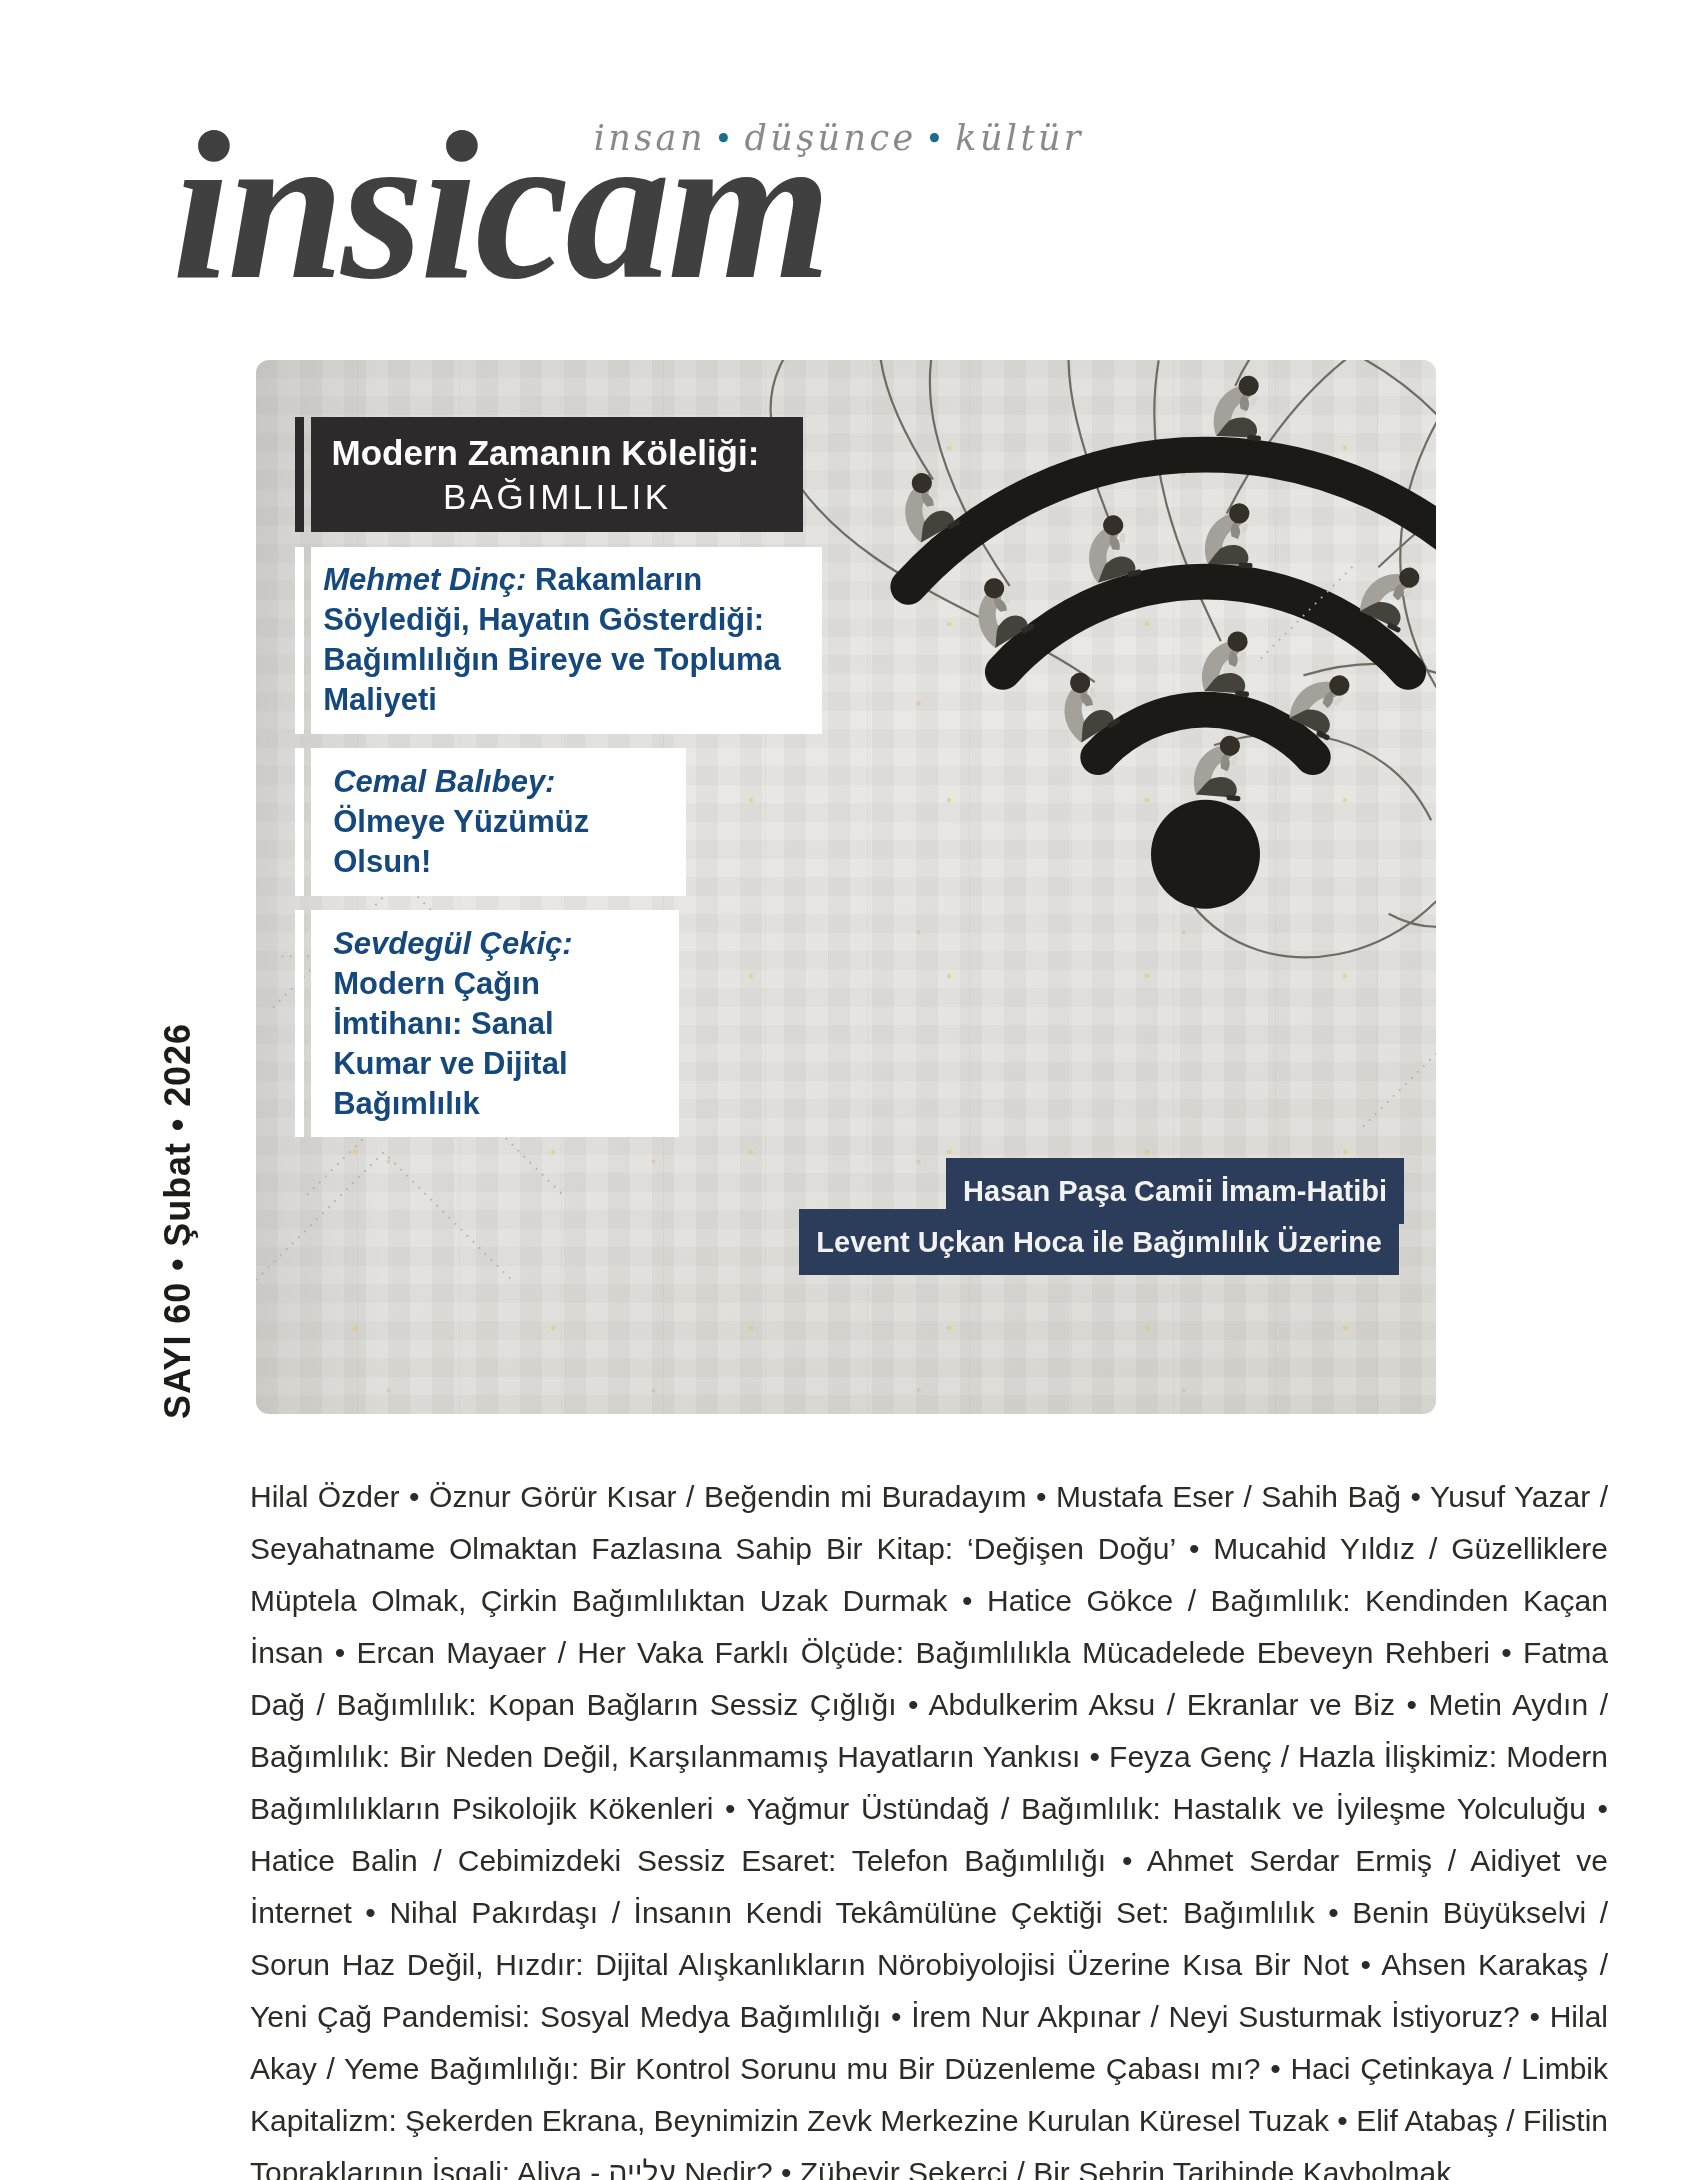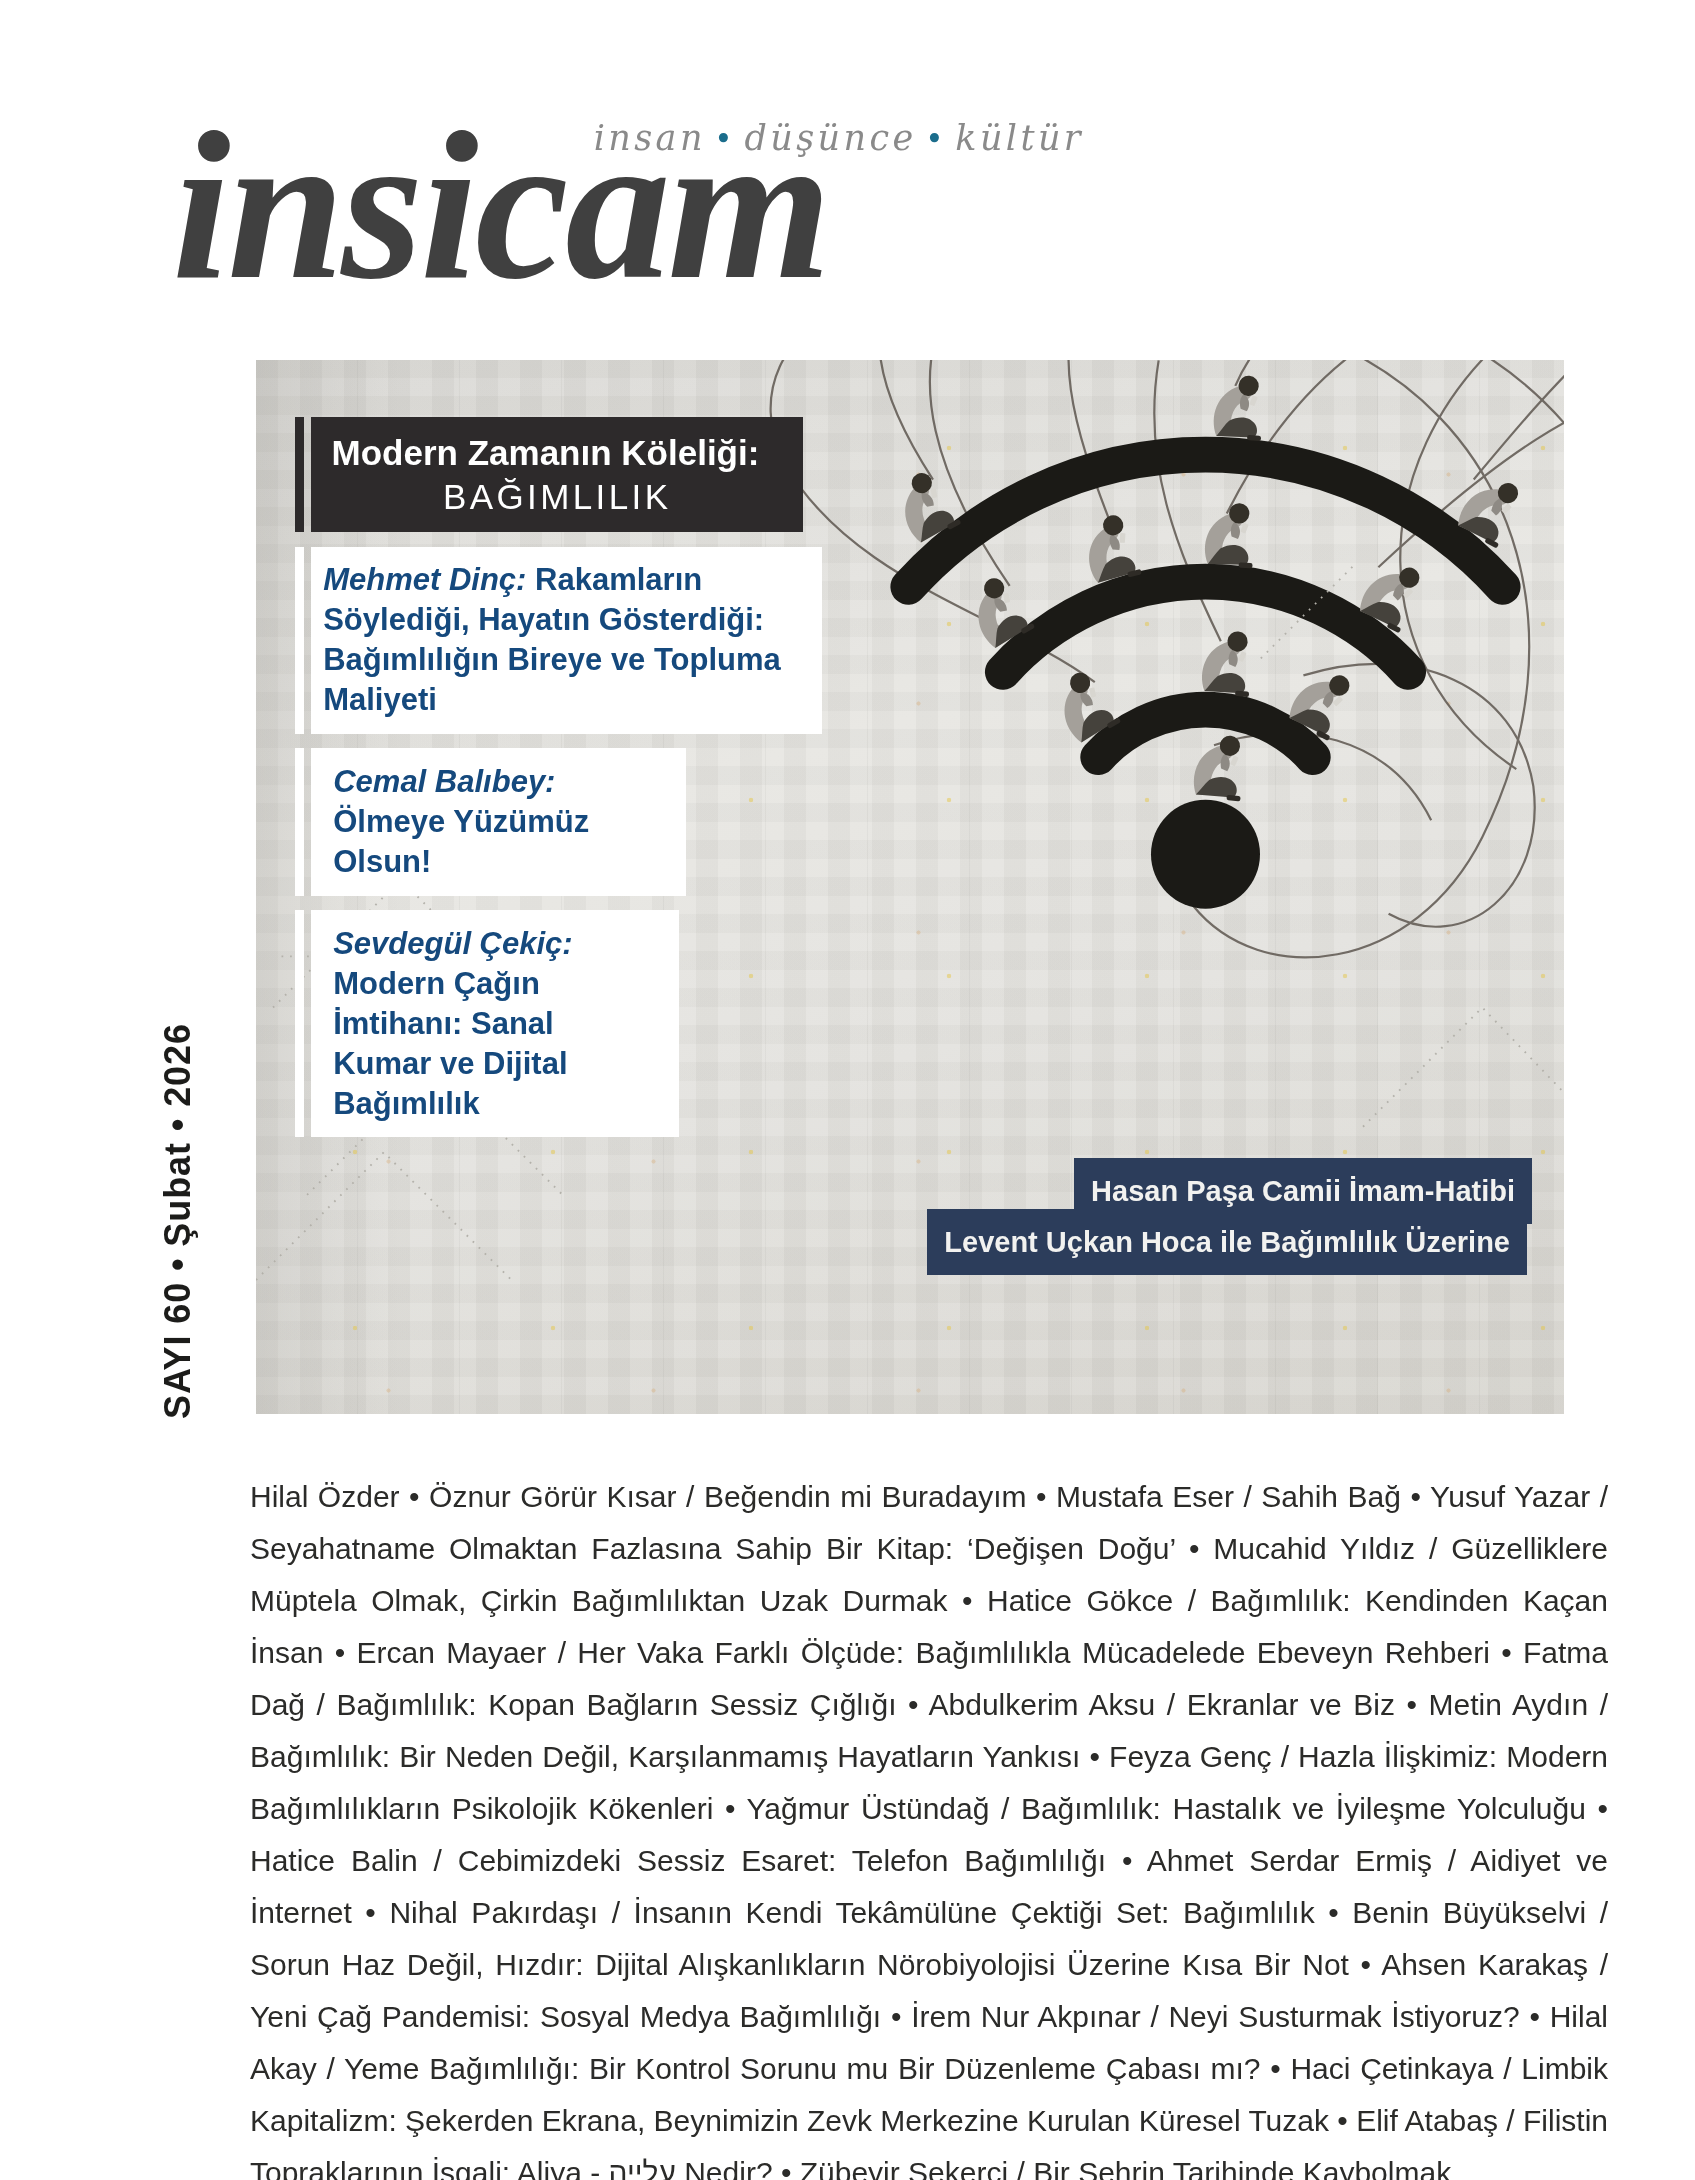--- a/index.html
+++ b/index.html
@@ -27,31 +27,32 @@
 
   
   .spine {
     position:absolute; left:157px; top:1419px;
     transform:rotate(-90deg); transform-origin:0 0;
     font-weight:bold; font-size:36px; color:#1c1c1a; letter-spacing:0.9px; white-space:nowrap;
   }
 
   
   .cover {
-    position:absolute; left:256px; top:360px; width:1308px; height:1054px; overflow:hidden;
+    position:absolute; left:256px; top:360px; width:1180px; height:1054px; overflow:hidden;
     background-color:#e2e1dd;
     background-image:
       radial-gradient(circle, rgba(228,198,72,.50) 1.9px, transparent 2.6px),
       radial-gradient(circle, rgba(214,158,92,.30) 1.7px, transparent 2.4px),
       linear-gradient(90deg, rgba(148,146,140,.20), rgba(148,146,140,0) 11%),
       repeating-linear-gradient(90deg, rgba(118,116,110,.05) 0 22px, rgba(255,255,255,.05) 22px 44px),
       repeating-linear-gradient(0deg, rgba(118,116,110,.045) 0 19px, rgba(255,255,255,.04) 19px 37px),
       repeating-linear-gradient(90deg, transparent 0 101px, rgba(104,104,98,.07) 101px 102px),
       linear-gradient(165deg, #d9d8d4 0%, #e7e6e2 38%, #e3e2de 62%, #d8d6d0 100%);
     background-size: 198px 176px, 265px 229px, auto, auto, auto, auto, auto;
+    border-radius: 13px;
   }
   .illo { position:absolute; left:0; top:0; width:1308px; height:1054px; }
 
   .stack { position:absolute; left:39px; top:57px; z-index:3; }
   .card { display:flex; gap:6.8px; margin-bottom:14.5px; align-items:stretch; }
   .card .bar { width:9.4px; flex:0 0 9.4px; }
   .title-card .bar { background:#2d2a2b; }
   .feature-card .bar { background:#ffffff; }
   .title-box {
     background:#2d2a2b; color:#ffffff; width:492px; padding:13.6px 20.4px;

